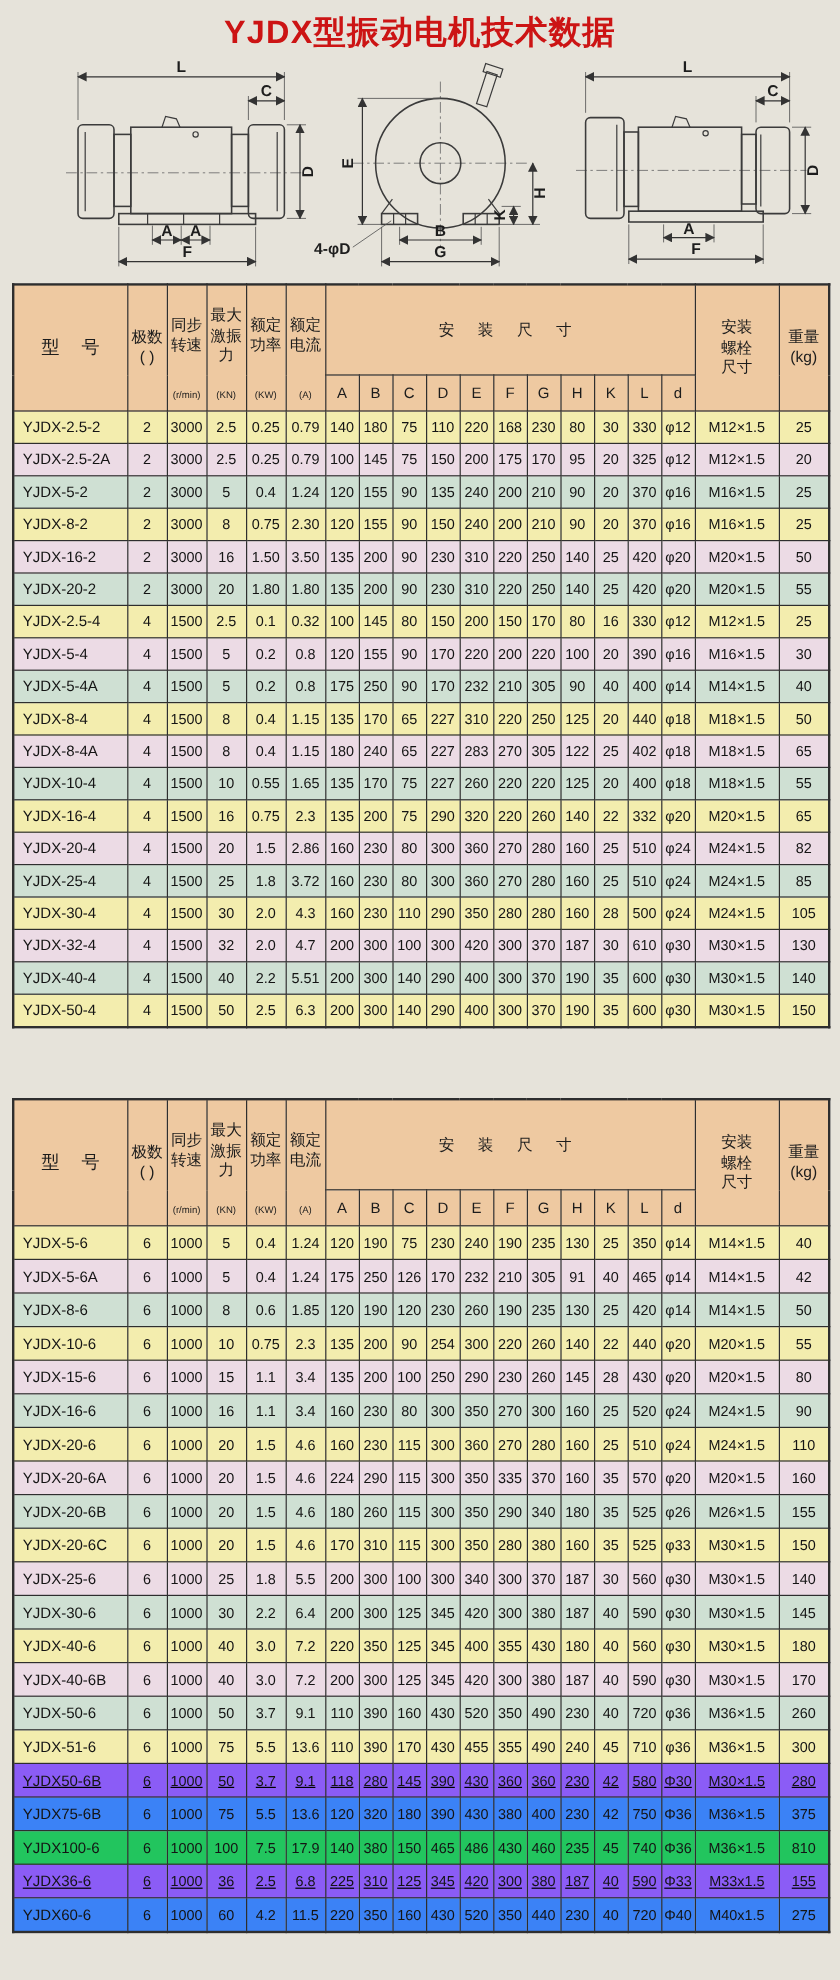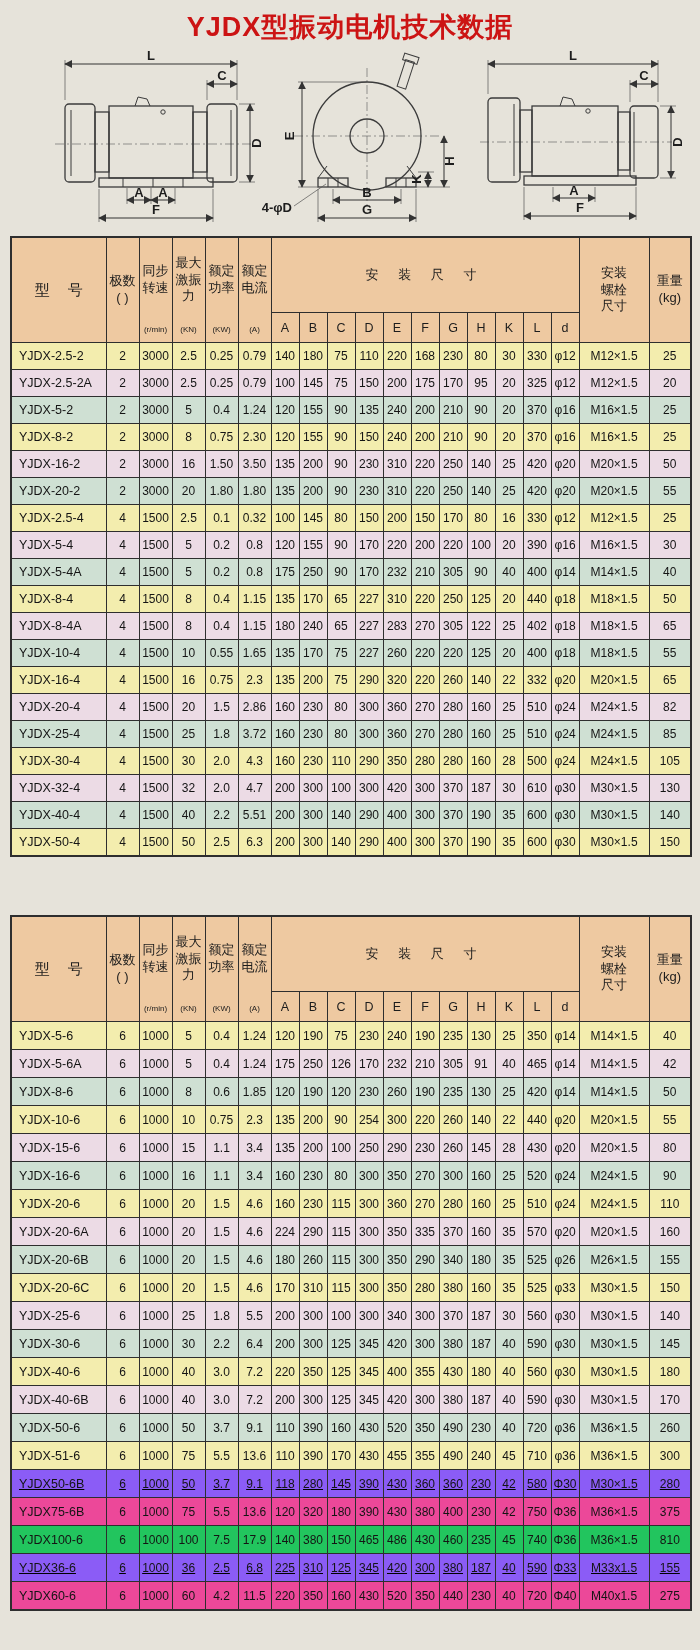--- a/index.html
+++ b/index.html
@@ -29,21 +29,21 @@
   th.mount{font-size:15px;letter-spacing:8px;height:74px;}
   tr.dims-row th{height:29px;font-size:12.5px;font-weight:400;}
   .spec td{height:26px;text-align:center;font-size:12px;color:#141414;}
   .spec.t2 td{height:27px;}
   .spec td.model{text-align:left;padding-left:7px;font-size:12.5px;white-space:nowrap;}
   .r0{background:var(--row-yellow,#f3edae);}
   .r1{background:var(--row-pink,#ecdbe5);}
   .r2{background:var(--row-green,#cfe0d3);}
   .lite.r0{background:#22c55e;}
   .lite.r1{background:#8b5cf6;text-decoration:underline;}
-  .lite.r2{background:#ec4899;border-radius:12px;}
+  .lite.r2{background:#3b82f6;border-radius:12px;}
 </style>
 </head>
 <body>
 
 <div class="page">
 
   <h1 class="title">YJDX型振动电机技术数据</h1>
 
   <div class="diagrams">
     <svg width="680" height="186" viewBox="0 0 680 186">

